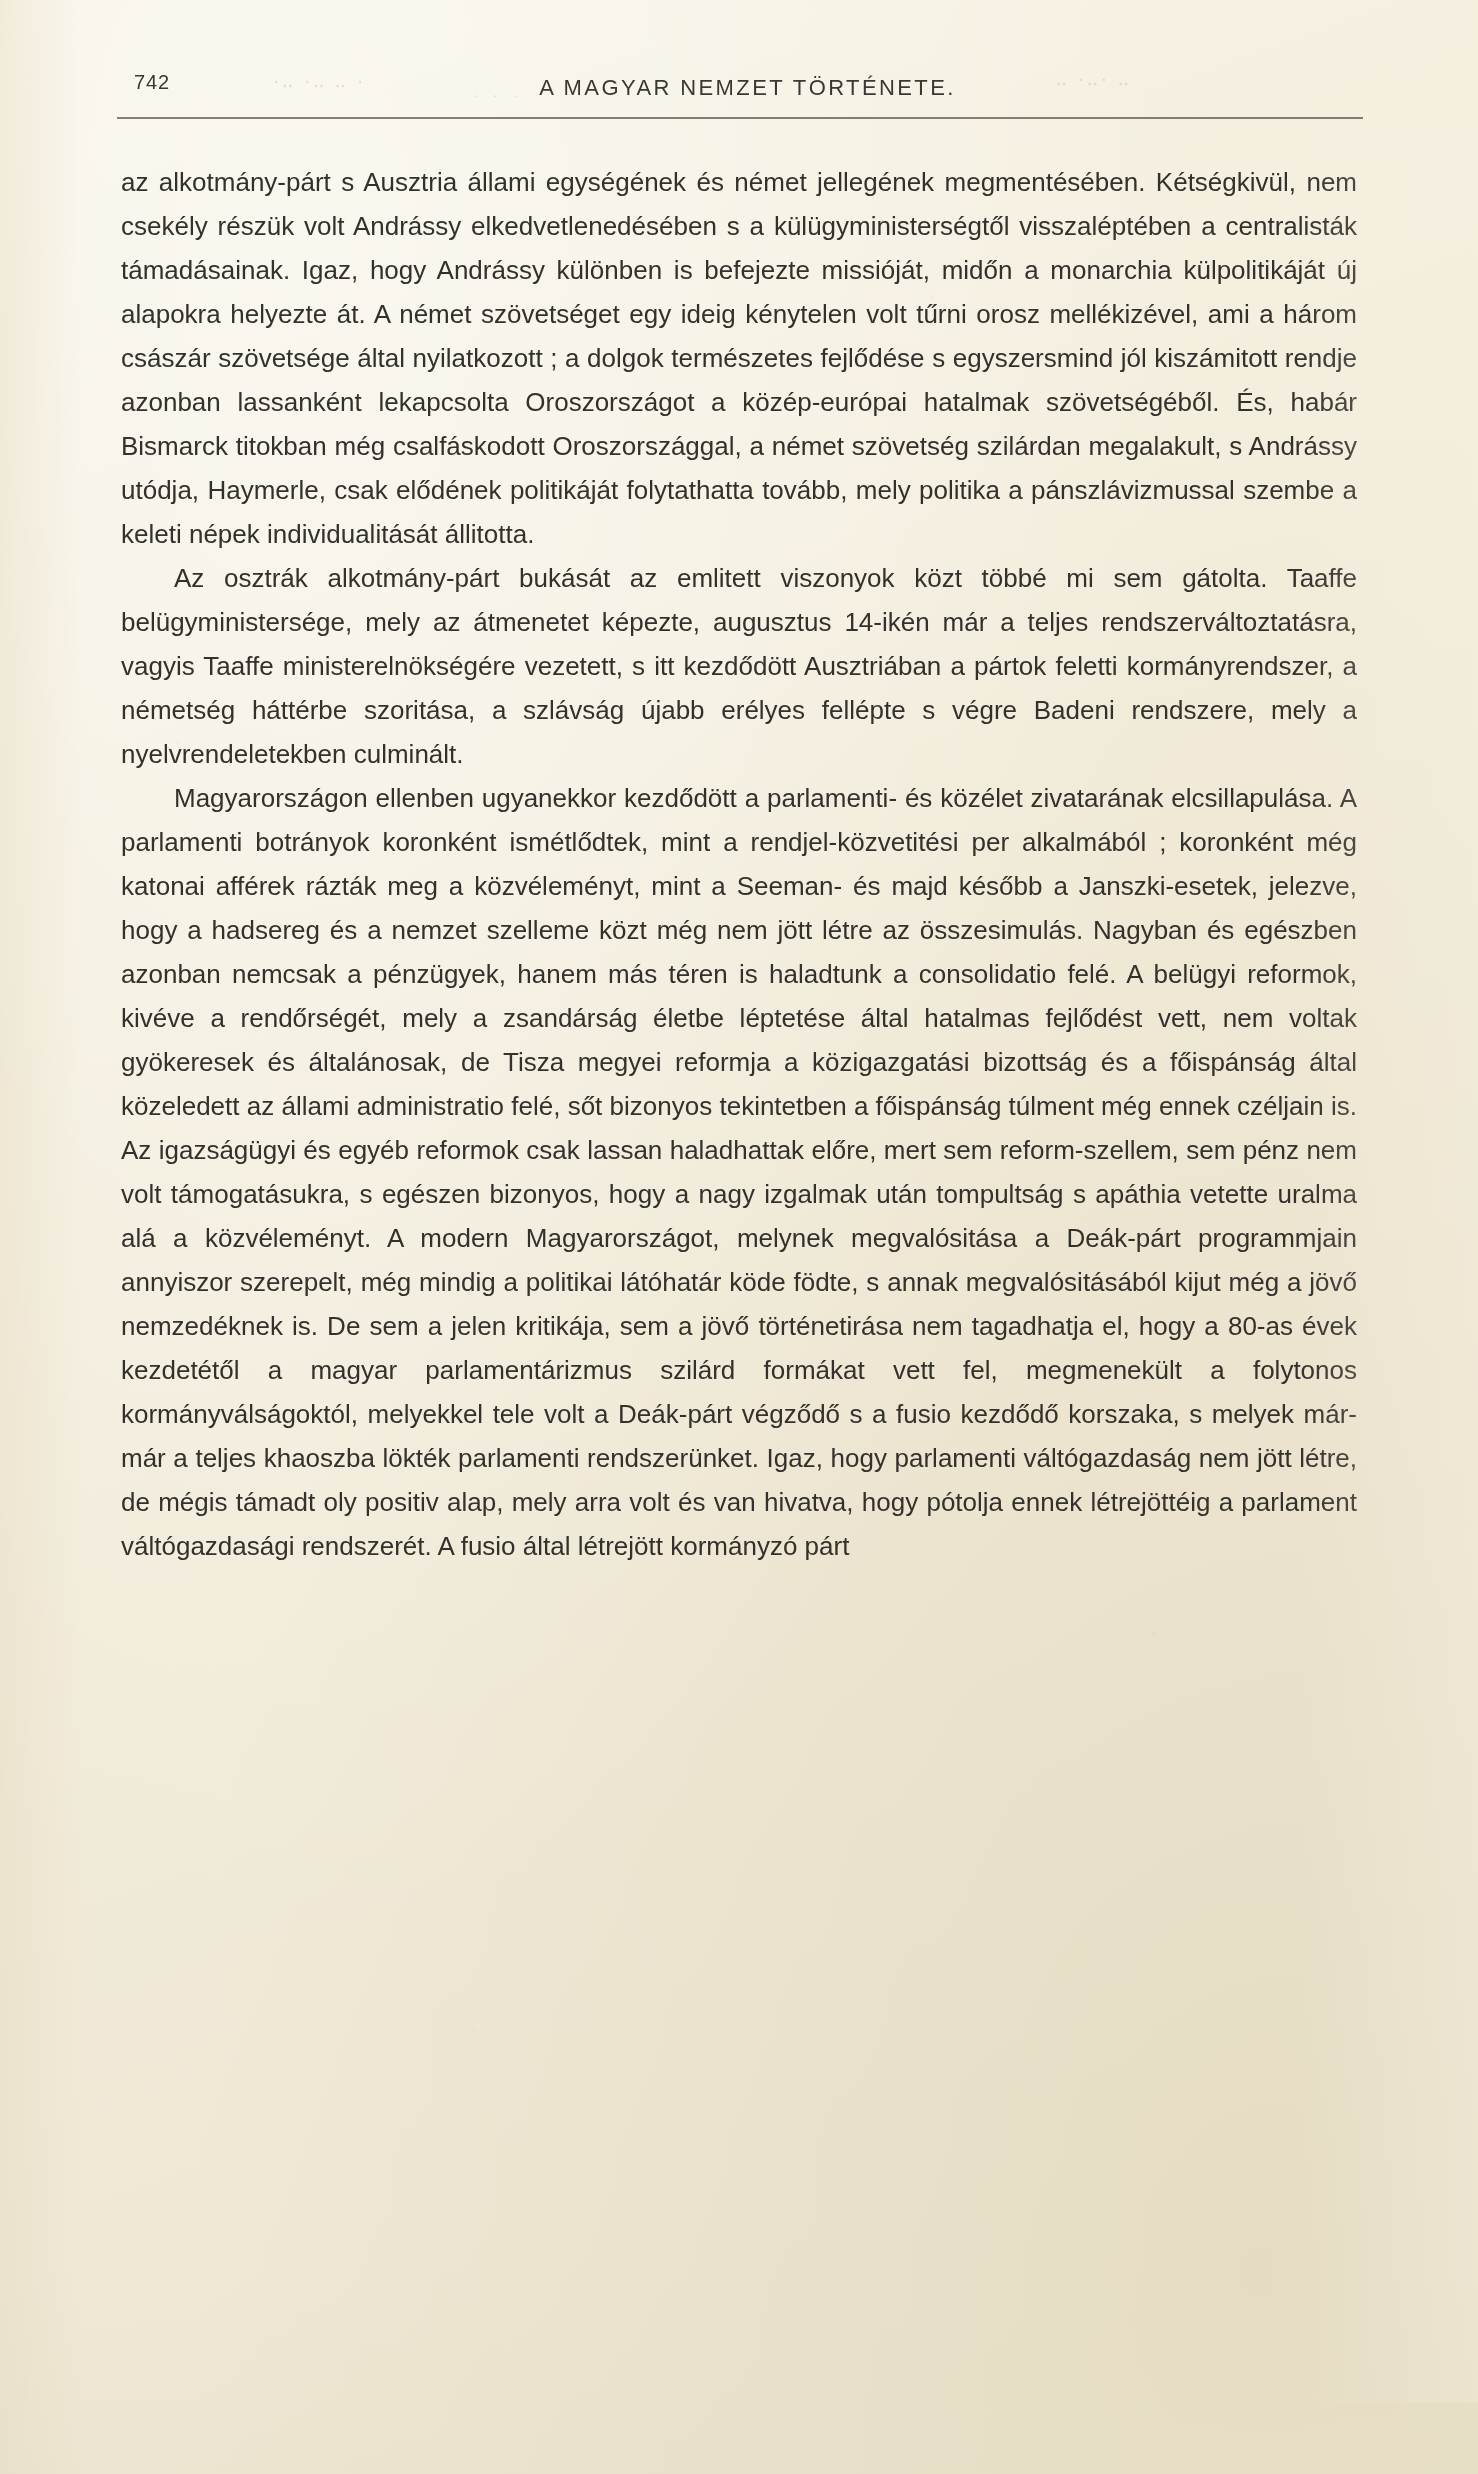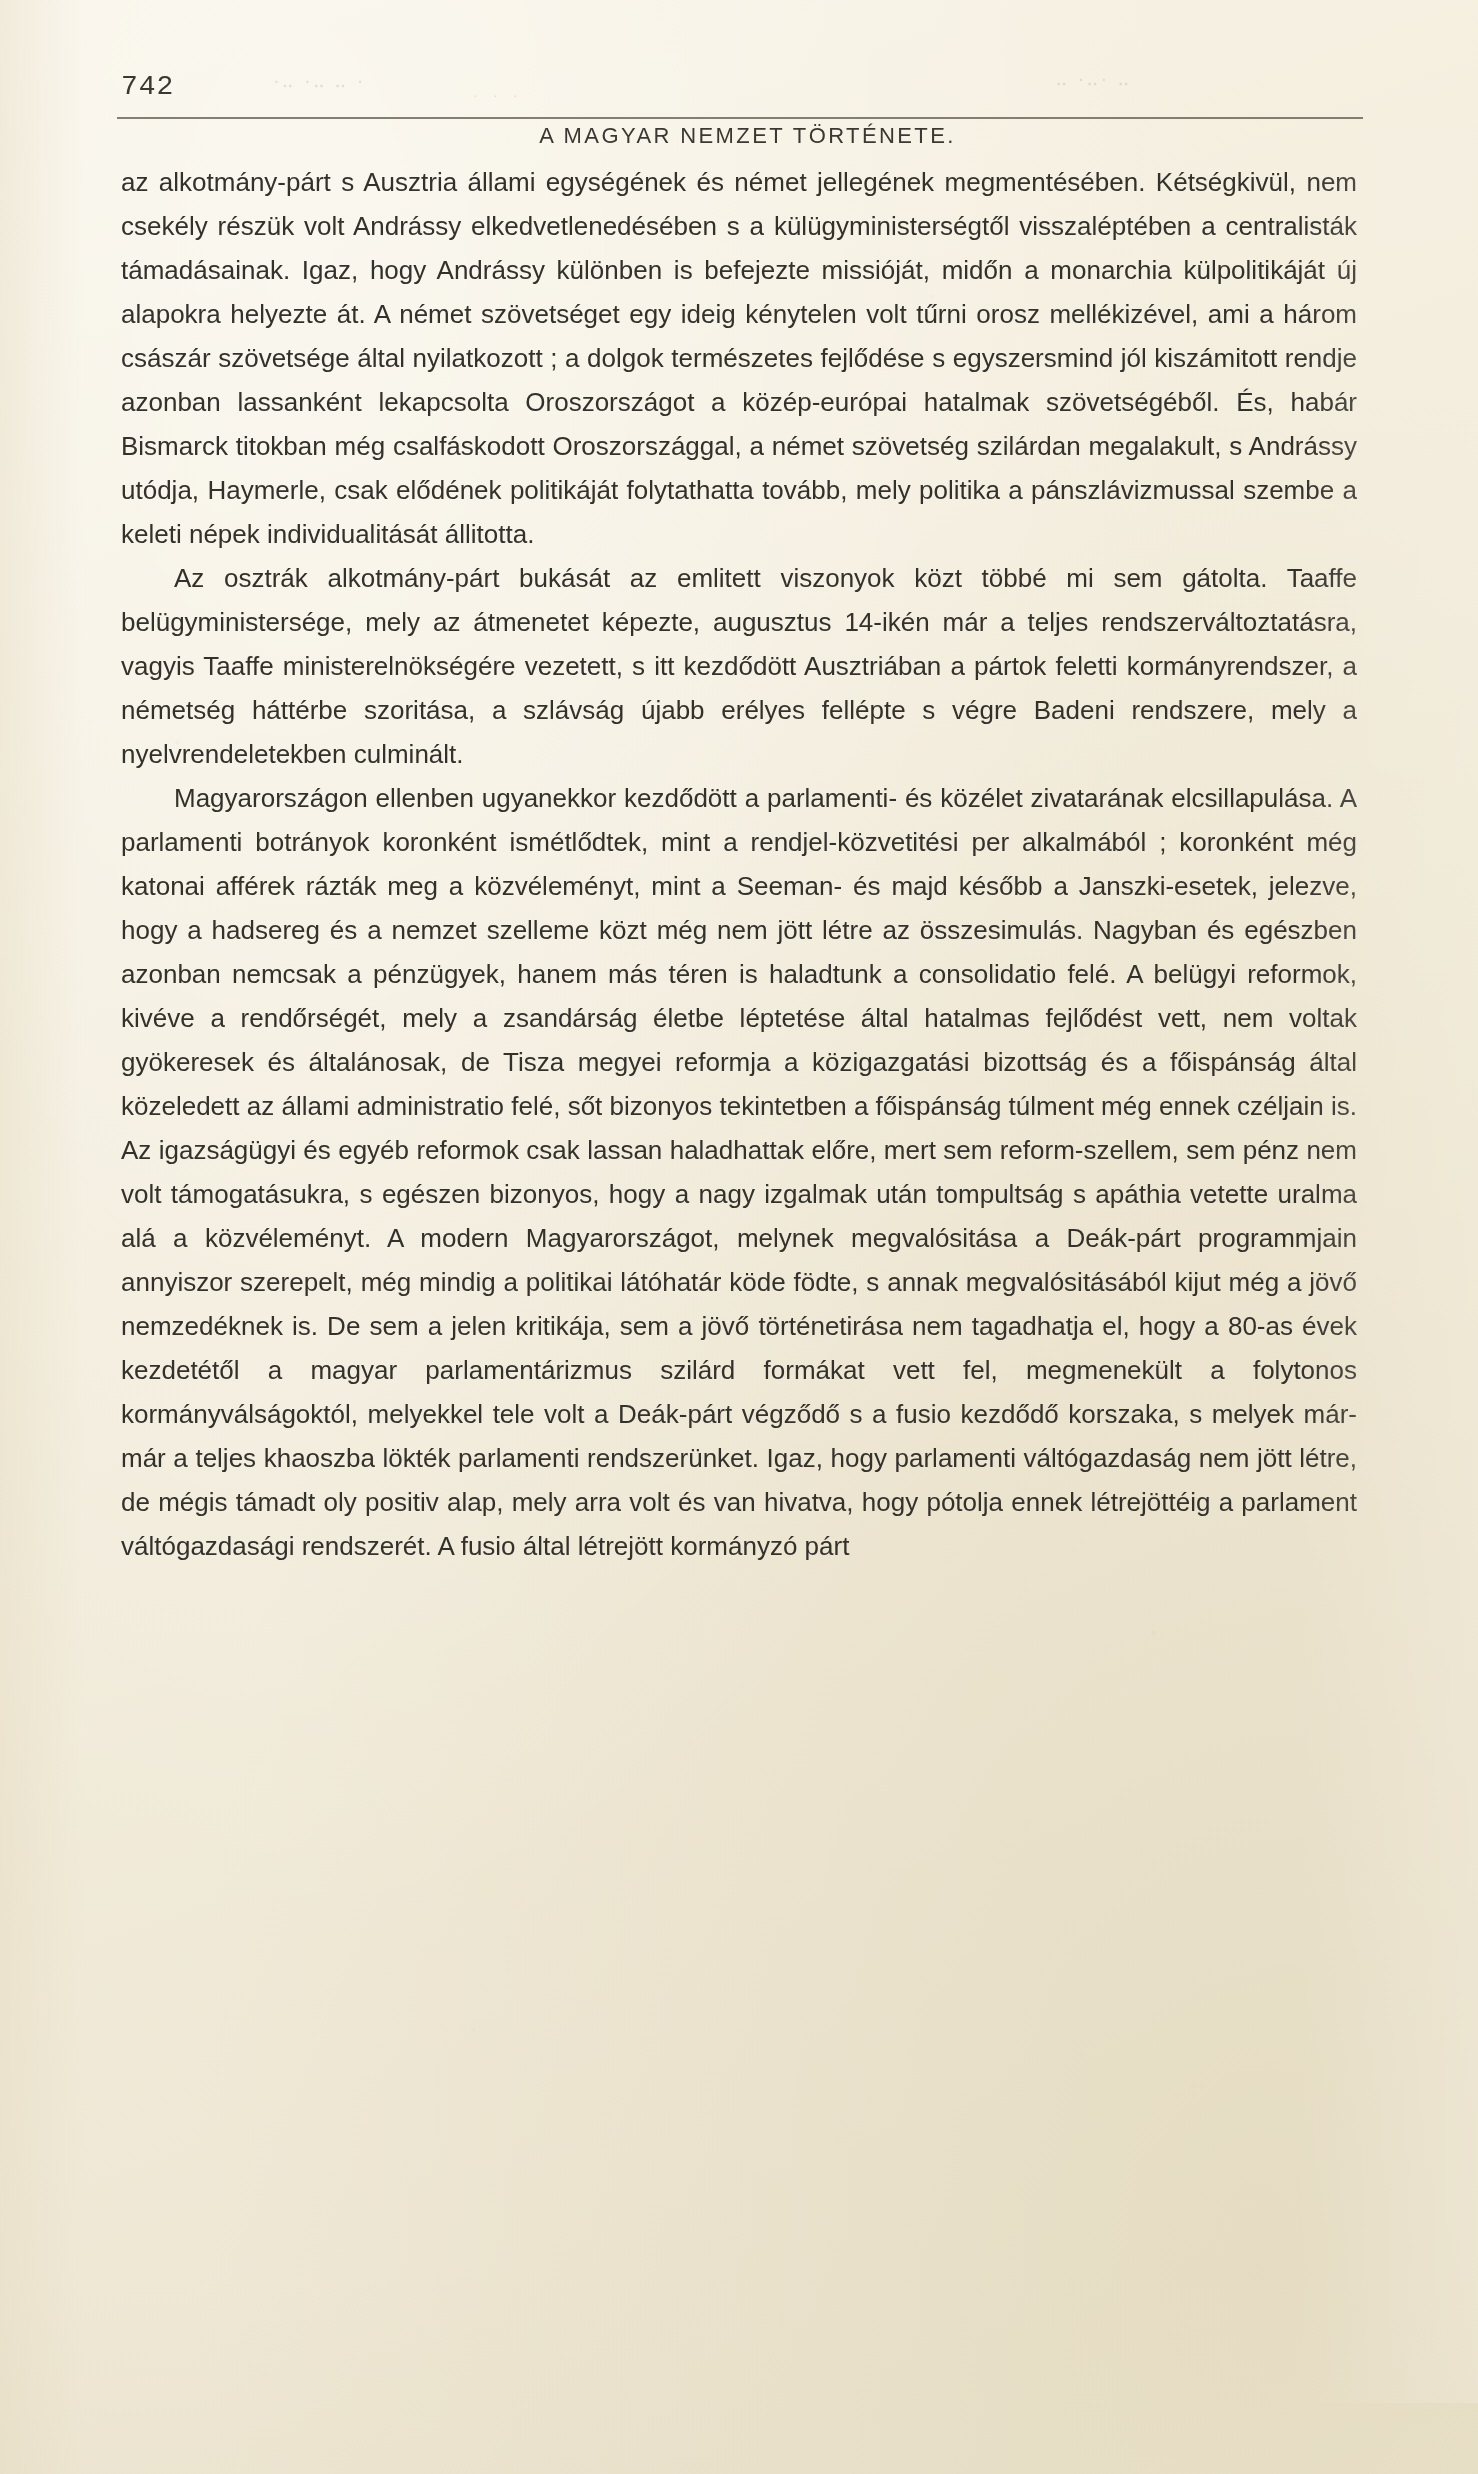--- a/index.html
+++ b/index.html
@@ -41,38 +41,37 @@
   }
   .header {
     position: absolute;
     top: 71px;
     left: 117px;
     width: 1246px;
     height: 42px;
   }
   .folio {
     position: absolute;
-    left: 4px;
+    left: 17px;
     top: 0;
-    font-size: 28px;
+    font-size: 20px;
     letter-spacing: 0.9px;
     color: #3a3833;
-    font-family: Liberation Mono, monospace;
+    font-family: Liberation Sans, sans-serif;
   }
   .running-title {
     position: absolute;
     left: 15px;
     right: 0;
     top: 3.6px;
     text-align: center;
     font-size: 22px;
     letter-spacing: 2.4px;
     color: #3a3833;
     font-family: "Liberation Sans", sans-serif;
-    margin-top: 48px;
   }
   .rule {
     position: absolute;
     top: 117px;
     left: 117px;
     width: 1246px;
     height: 1.8px;
     background: #5c574a;
     opacity: 0.75;
   }

